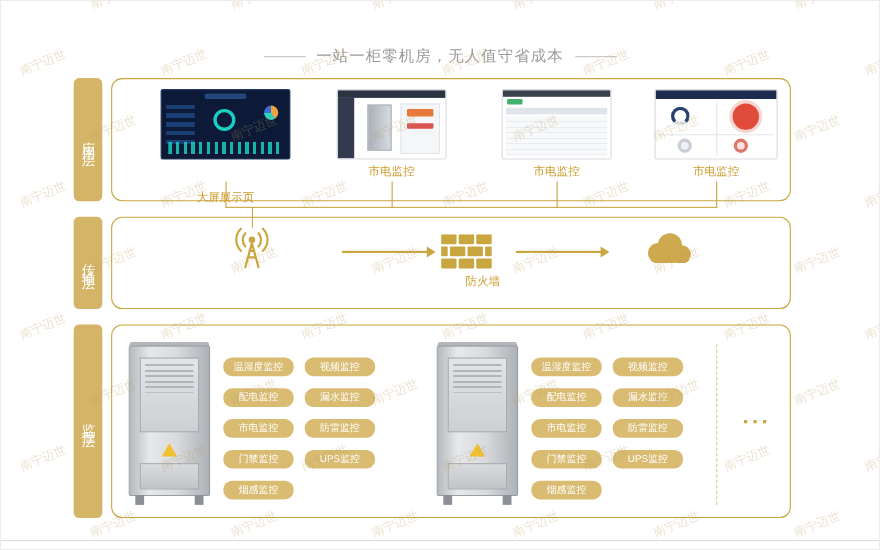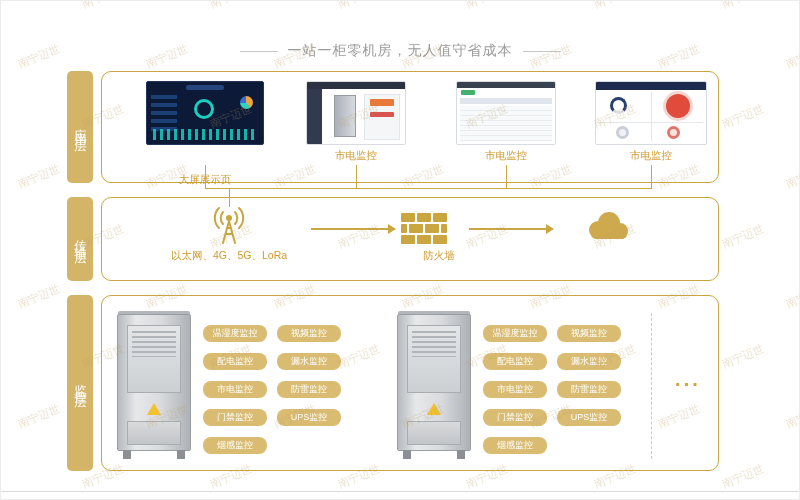--- a/index.html
+++ b/index.html
@@ -202,21 +202,20 @@
     <svg width="52" height="36" viewBox="0 0 52 36">
       <g fill="#CFA94E">
         <circle cx="16" cy="22" r="9"></circle>
           <circle cx="27" cy="15" r="11"></circle>
           <circle cx="38" cy="23" r="8"></circle>
         <rect x="9" y="21" width="36" height="10" rx="5"></rect>
       </g>
     </svg>
   </div>
 
-  <div class="tran-label" style="left:138px;width:180px;">以太网、4G、5G、LoRa</div>
   <div class="tran-label" style="left:388px;width:100px;">防火墙</div>
 
   <div class="cabinet" style="left:116px;">
     <div class="cab-top"></div>
     <div class="cab-body"></div>
     <div class="cab-door"></div>
     <div class="cab-vents"></div>
     <div class="cab-warn"></div>
     <div class="cab-lower"></div>
     <div class="cab-leg l"></div>

